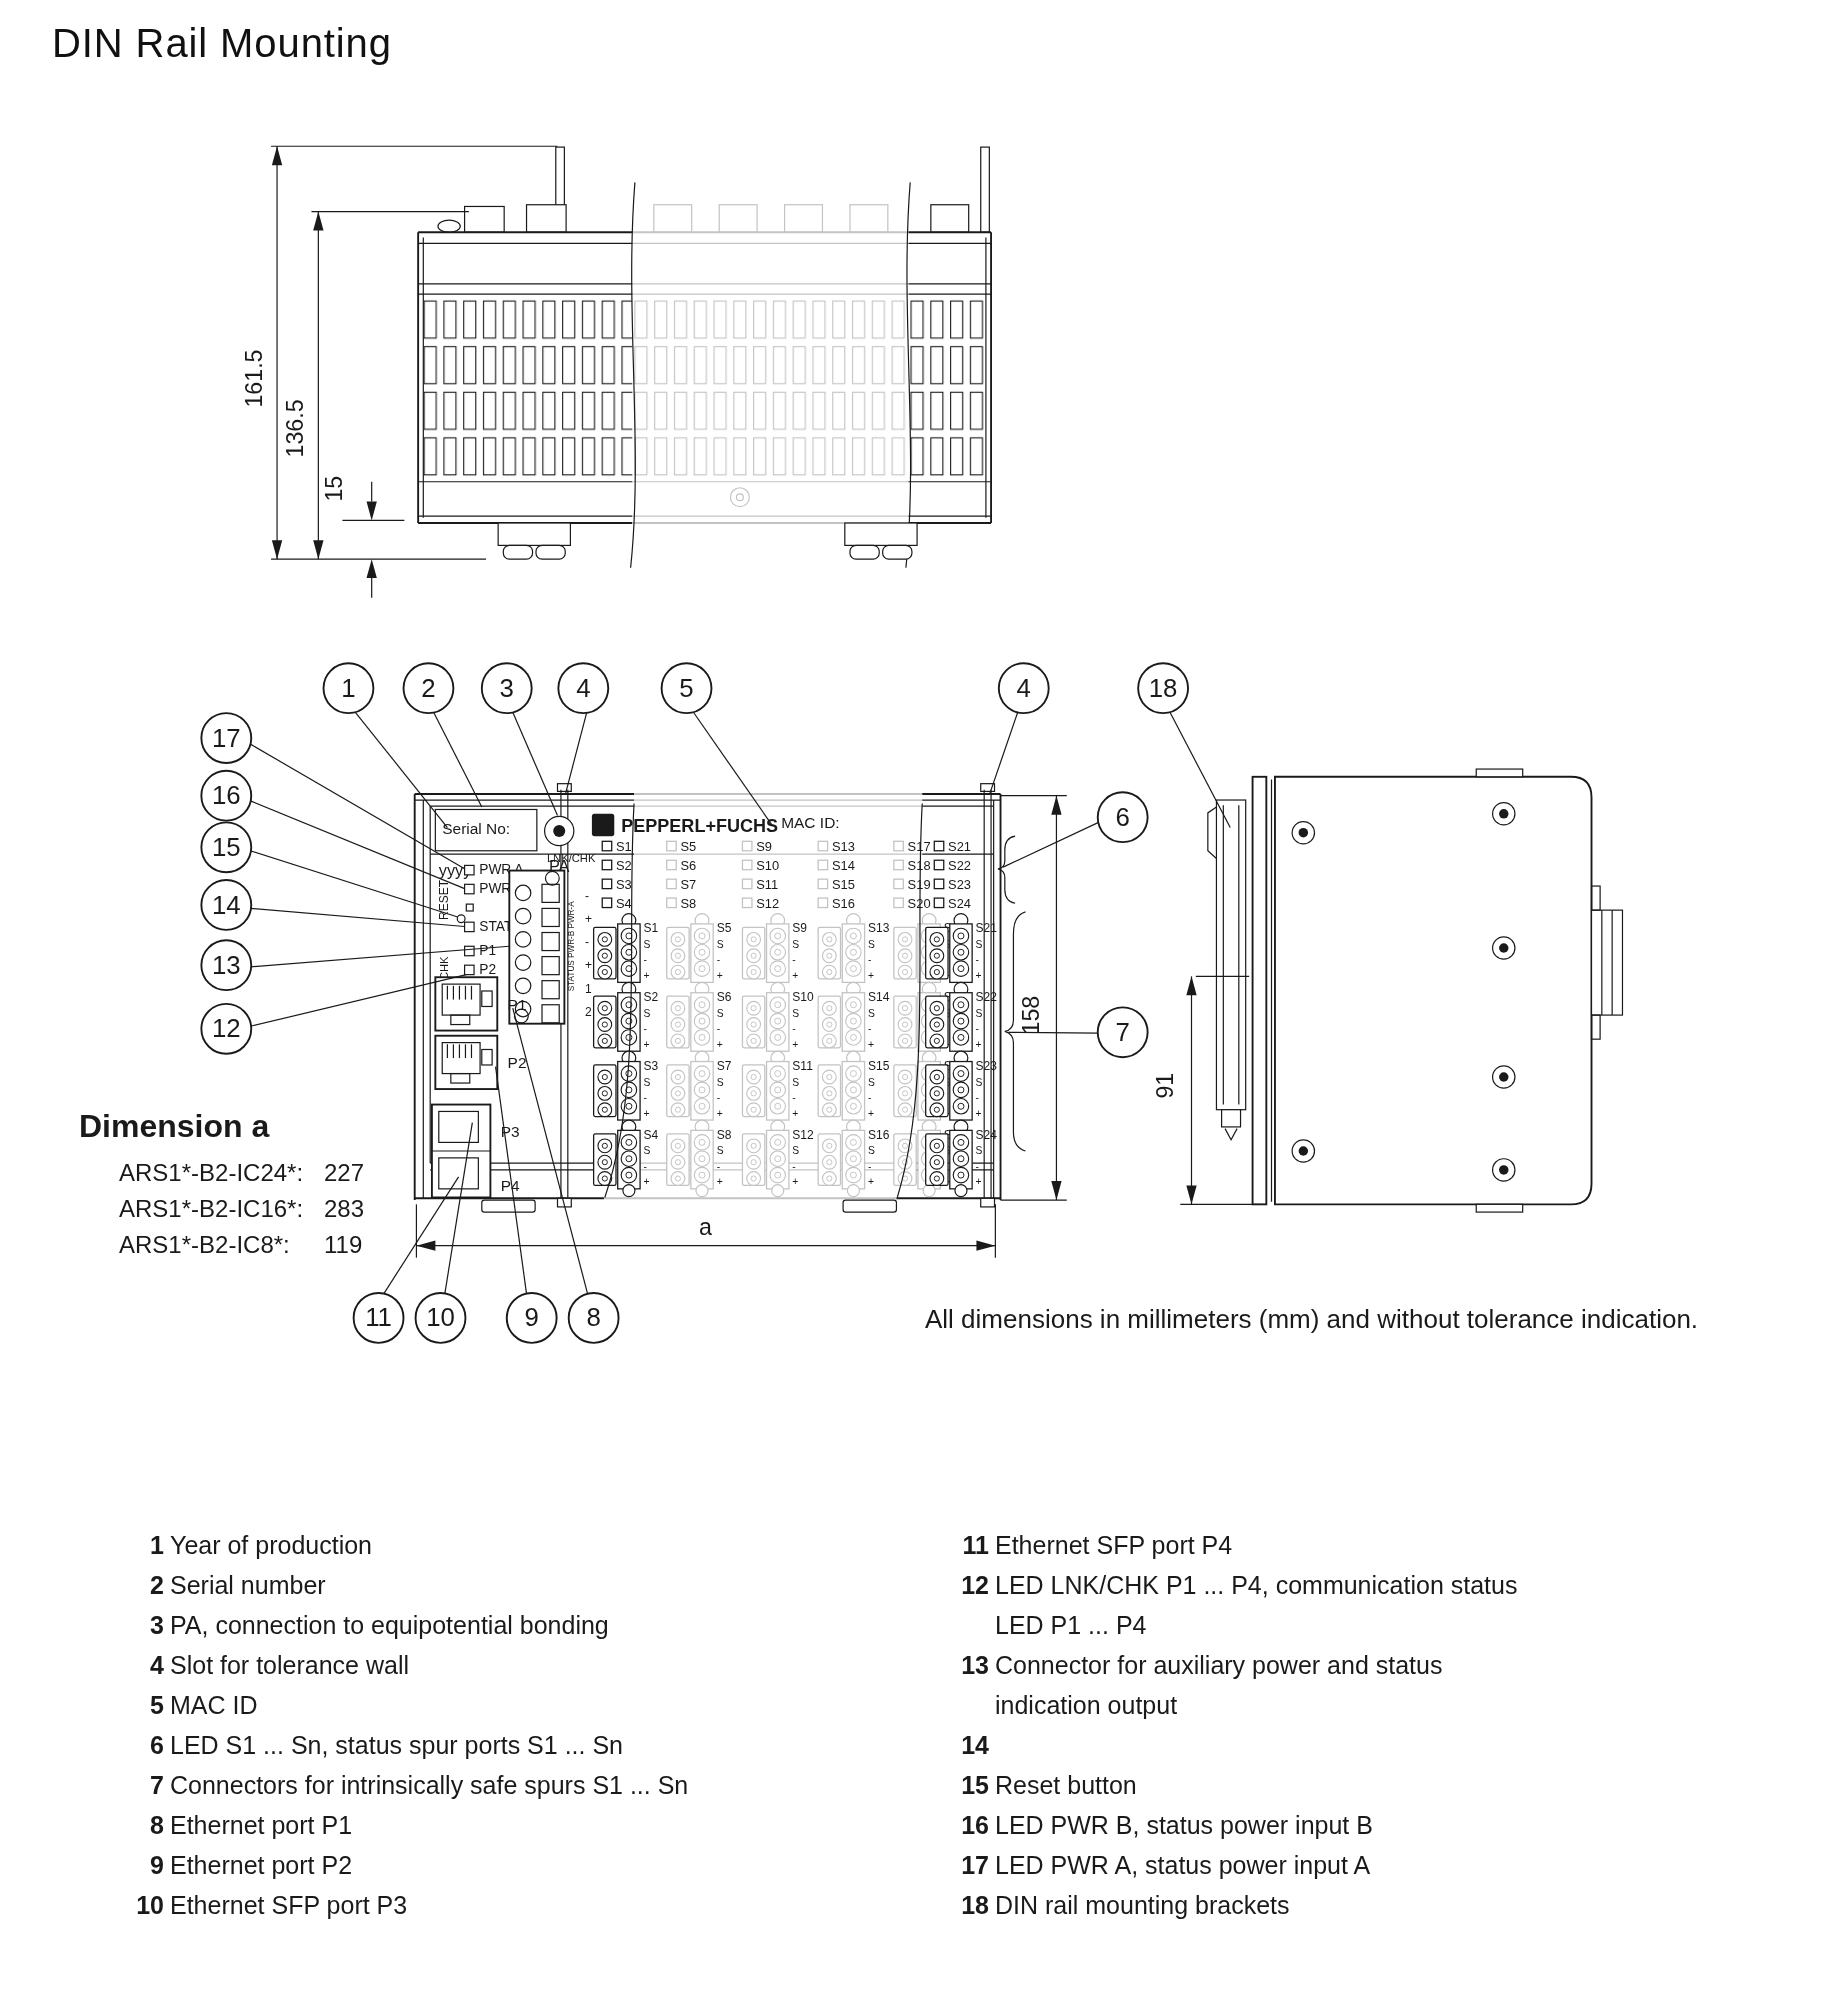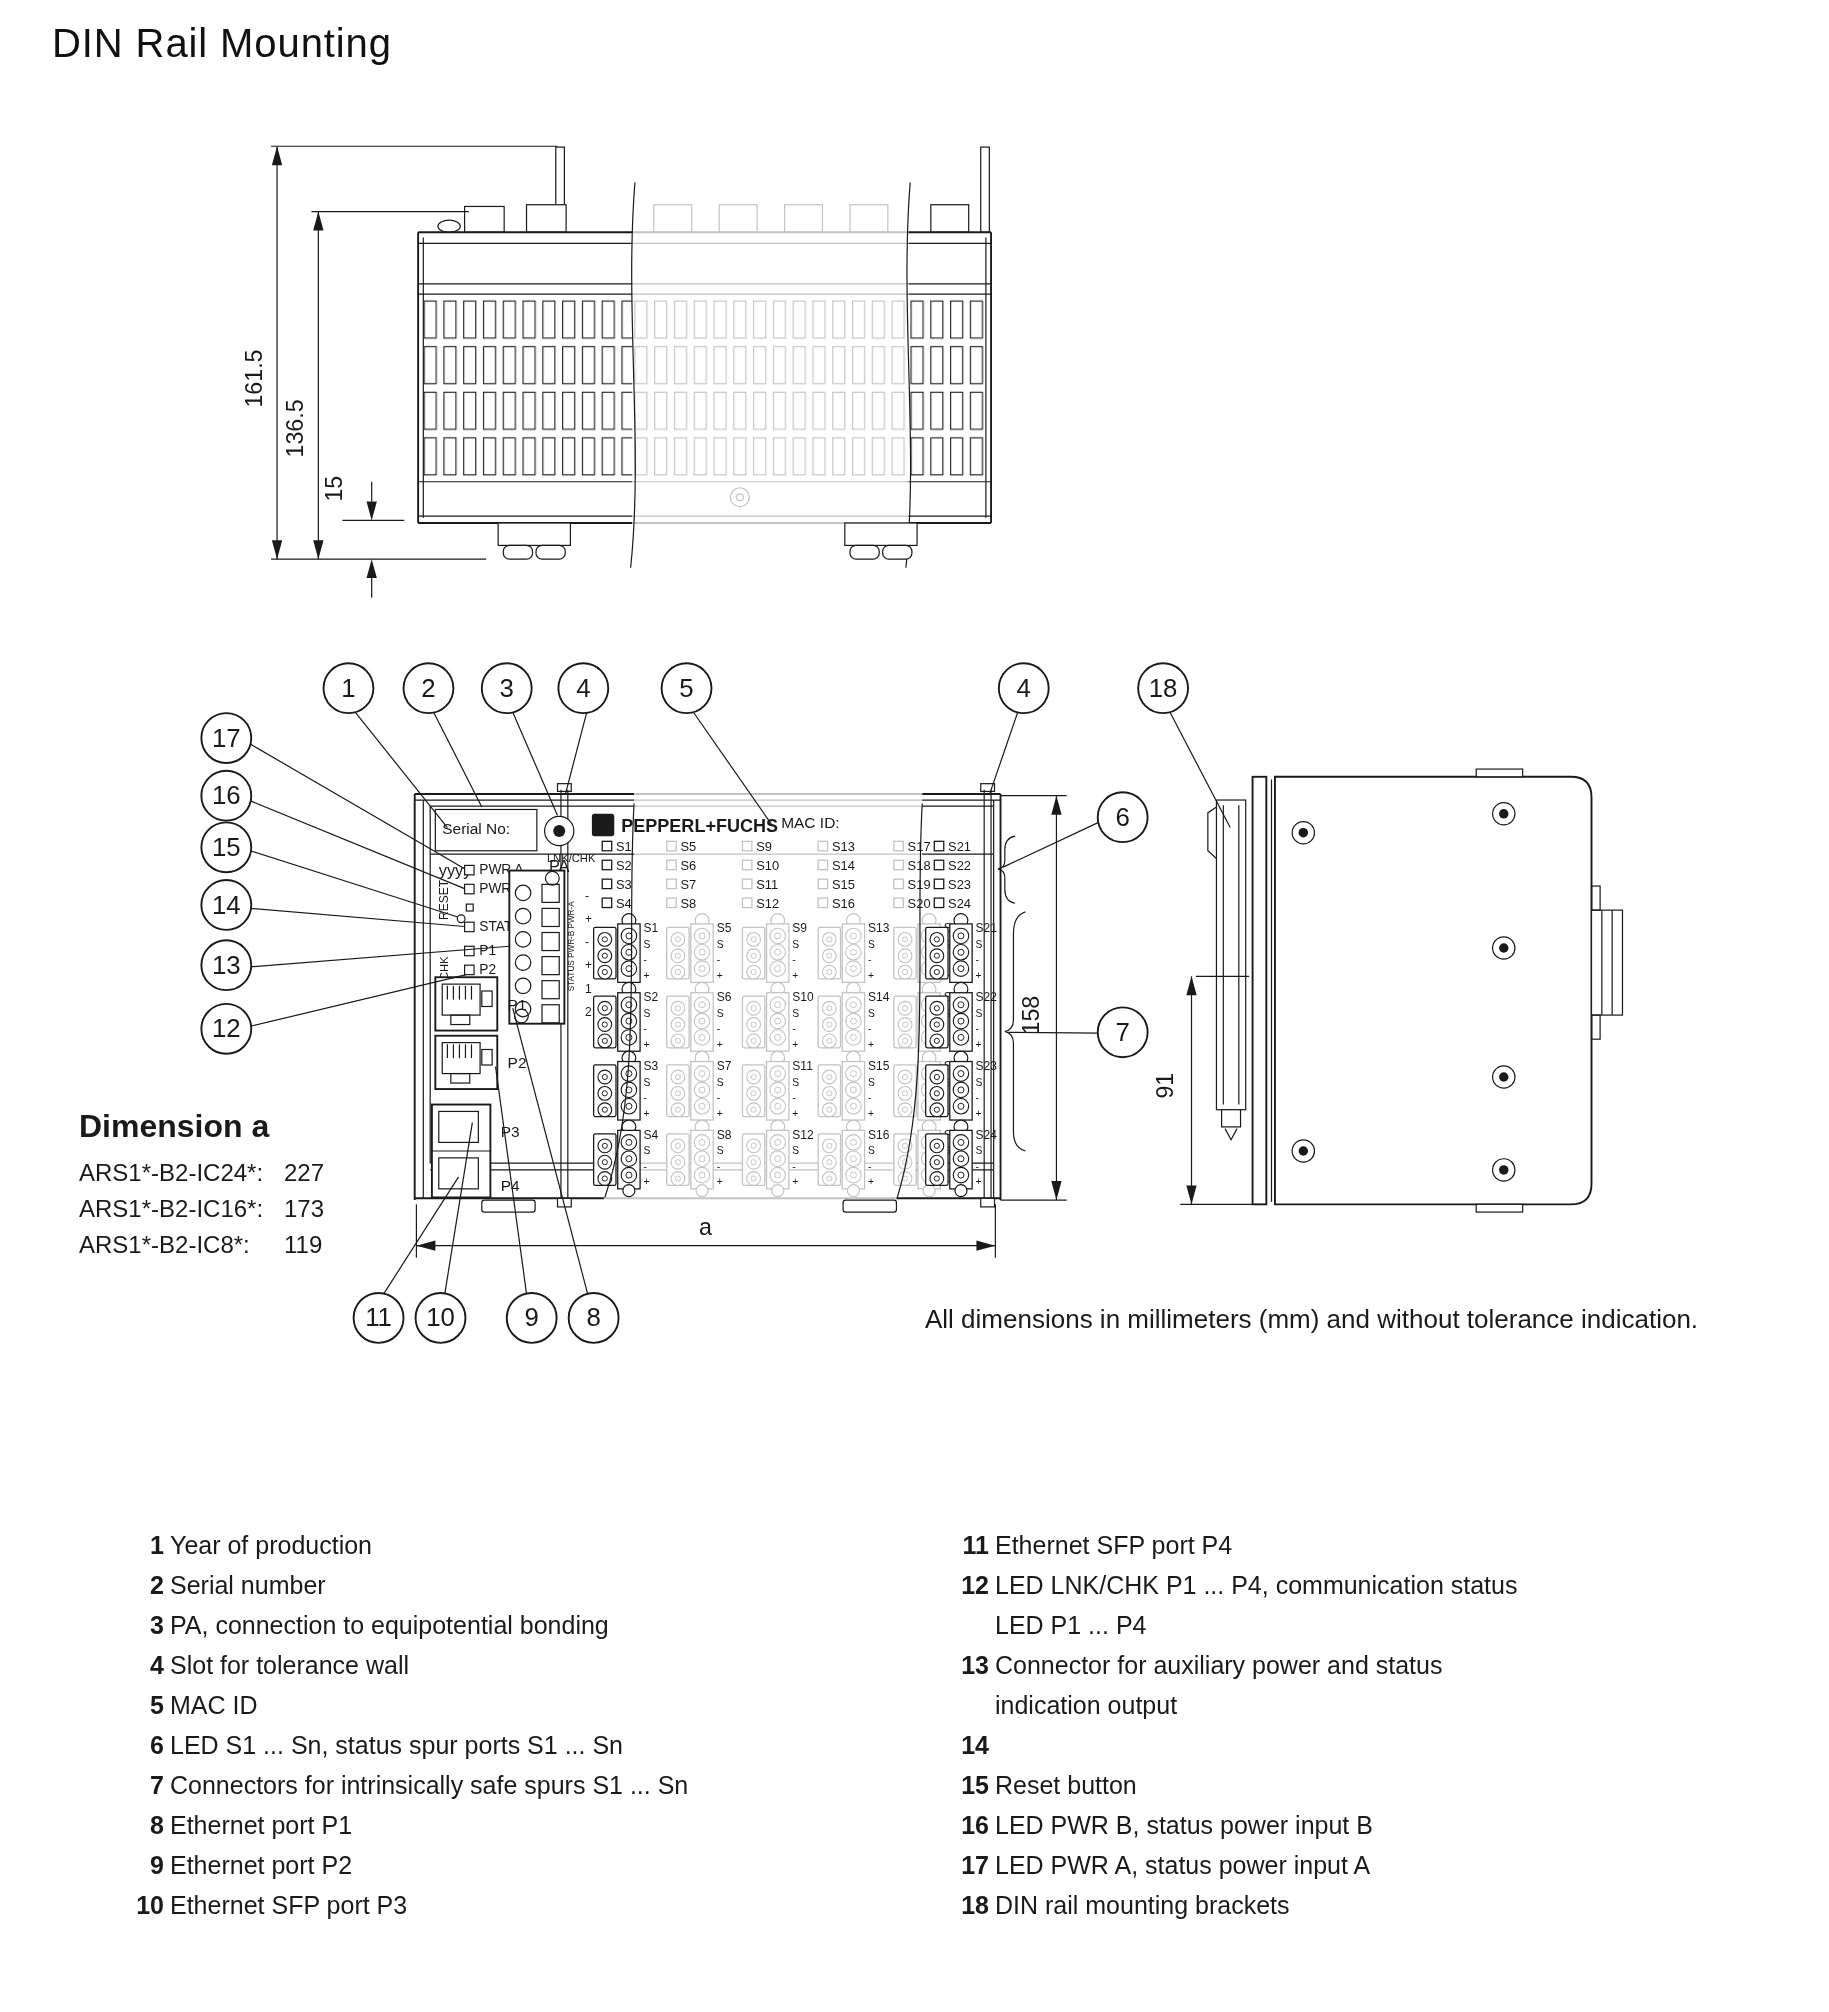--- a/index.html
+++ b/index.html
@@ -12,21 +12,21 @@
   .w1{stroke-width:1.4px;}
   .w2{stroke-width:2.2px;}
   .box{fill:#fff;}
   .ar{fill:#1a1a1a;stroke:none;}
   .callout-circle{fill:#fff;stroke:#1a1a1a;stroke-width:2.2px;}
   .callout-num{font-size:30px;text-anchor:middle;}
   .dimtx{font-size:27px;}
   .dima{position:absolute;left:79px;top:1108px;}
   .dima-h{font-weight:bold;font-size:32px;margin-bottom:10.3px;}
   .dima-row{font-size:24px;line-height:36px;}
-  .dima-model{display:inline-block;width:205px;}
+  .dima-model{display:inline-block;width:205px;margin-left:40px;}
   #note{position:absolute;left:925px;top:1304px;font-size:26px;}
   .legend{position:absolute;font-size:25px;}
   .legend-left{left:124px;top:1525px;}
   .legend-right{left:934px;top:1525px;}
   .lg-row{display:flex;line-height:40px;white-space:nowrap;}
   .lg-num{font-weight:bold;flex:none;text-align:right;width:40px;}
   .legend-right .lg-num{width:55px;}
   .lg-text{margin-left:6px;}
 </style>
 </head>
@@ -933,21 +933,21 @@
       <text class="callout-num" x="618" y="1542">9</text>
     <line class="k w1" x1="683" y1="1504" x2="596" y2="1172"></line>
       <circle class="callout-circle" cx="690" cy="1532" r="29"></circle>
       <text class="callout-num" x="690" y="1542">8</text>
   </g>
 </svg>
 
 <div class="dima">
   <div class="dima-h">Dimension a</div>
   <div class="dima-row"><span class="dima-model">ARS1*-B2-IC24*:</span><span class="dima-val">227</span></div>
-  <div class="dima-row"><span class="dima-model">ARS1*-B2-IC16*:</span><span class="dima-val">173</span></div>
+  <div class="dima-row"><span class="dima-model">ARS1*-B2-IC16*:</span><span class="dima-val">283</span></div>
   <div class="dima-row"><span class="dima-model">ARS1*-B2-IC8*:</span><span class="dima-val">119</span></div>
 </div>
 
 <div id="note">All dimensions in millimeters (mm) and without tolerance indication.</div>
 
 <div class="legend legend-left">
   <div class="lg-row">
       <span class="lg-num">1</span>
       <span class="lg-text">Year of production</span>
     </div>

